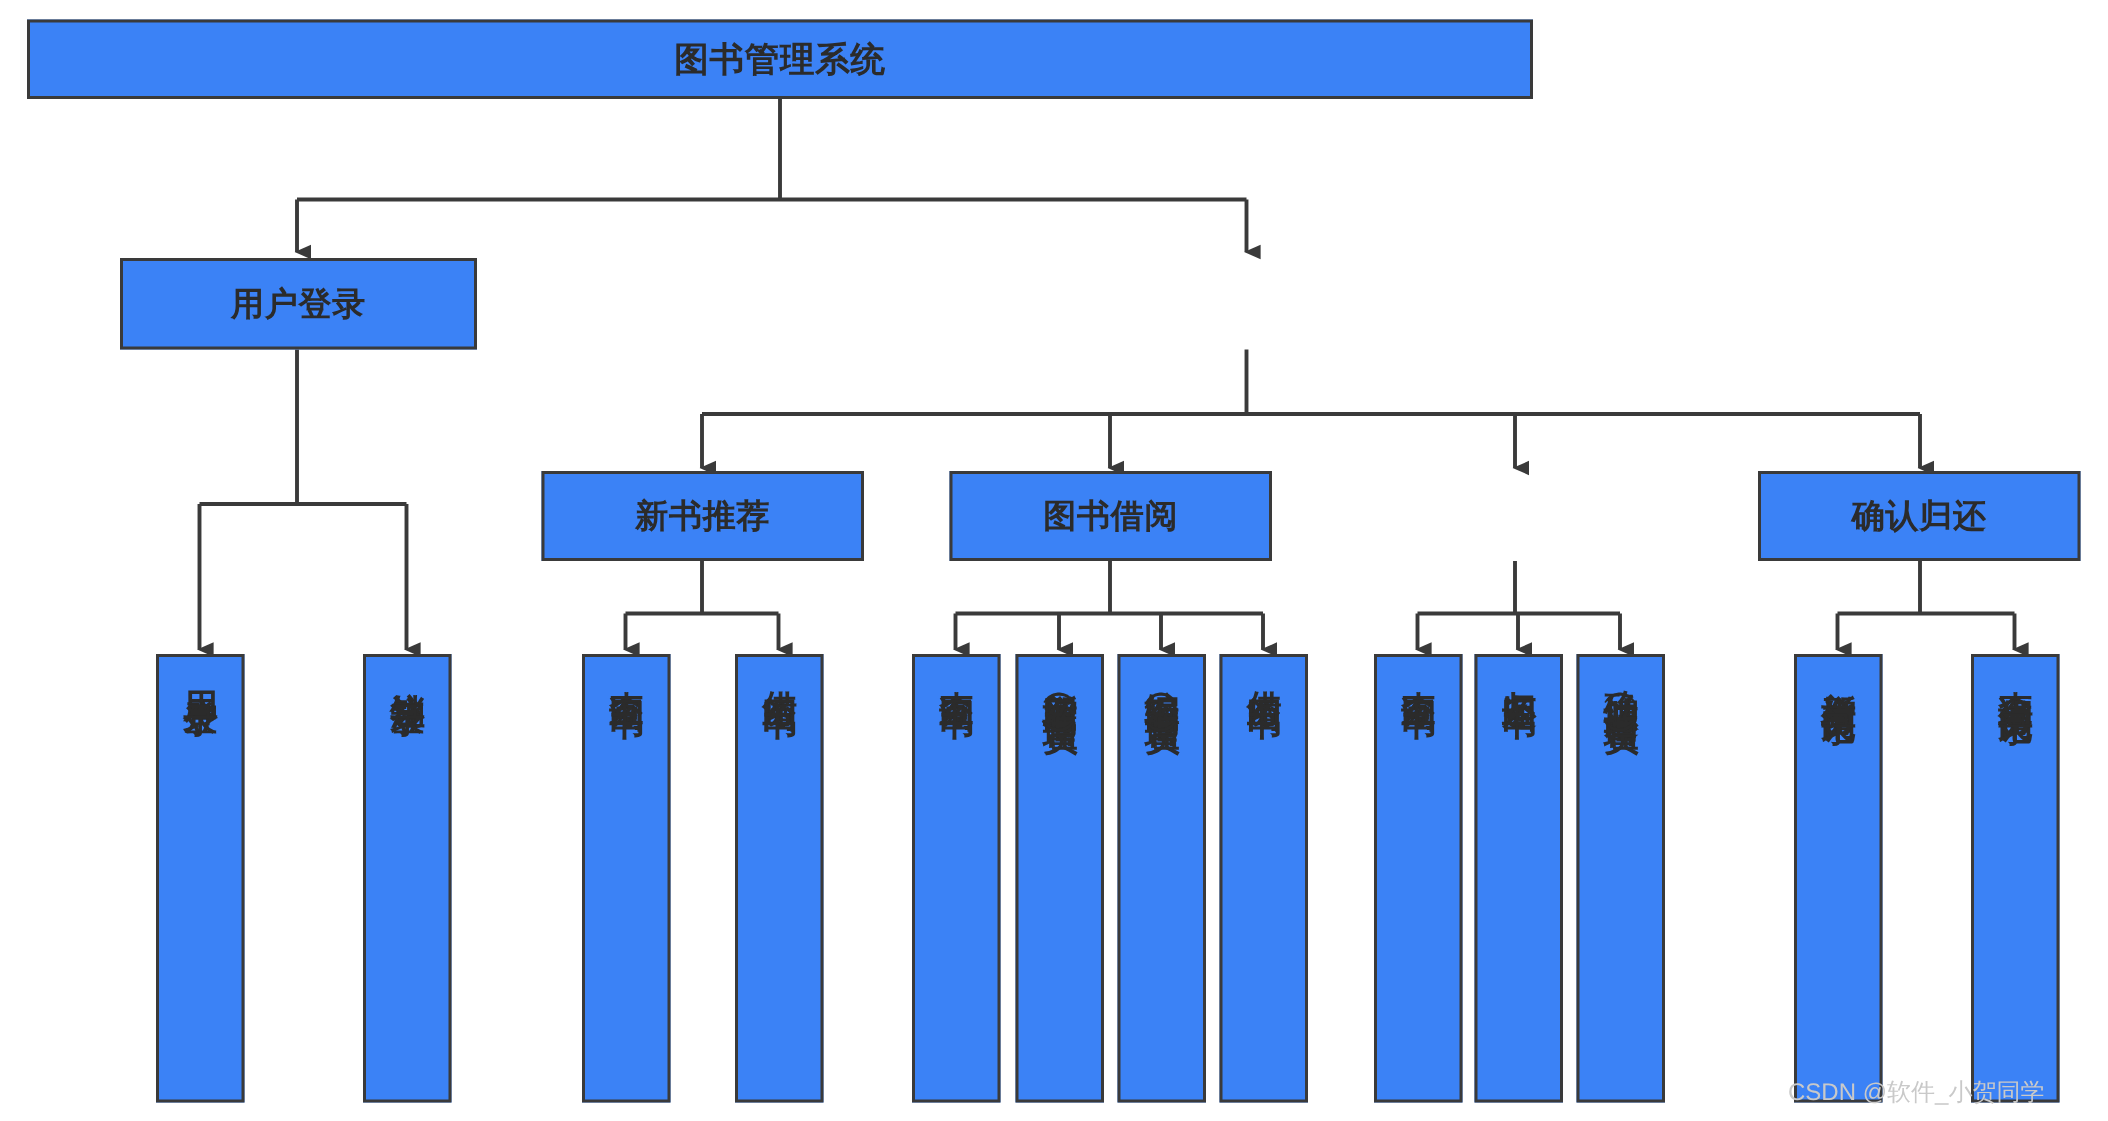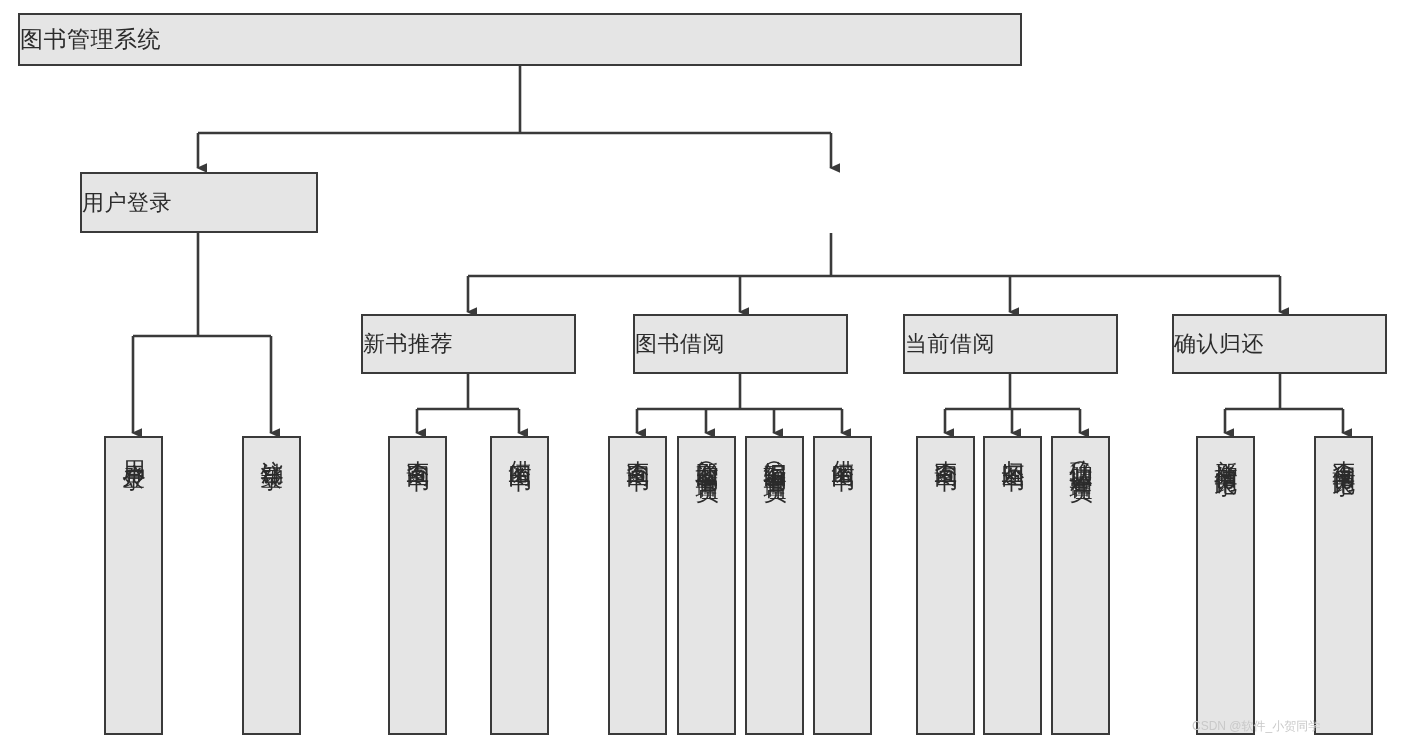--- a/index.html
+++ b/index.html
@@ -21,26 +21,28 @@
     position: absolute;
     left: 0;
     top: 0;
     width: 1405px;
     height: 747px;
     pointer-events: none;
   }
   .node {
     position: absolute;
     box-sizing: border-box;
-    background: #e5e5e5;
+    background: #3b82f6;
     border: 2.5px solid #3a3a3a;
     display: flex;
     align-items: center;
+    justify-content: center;
     color: #2b2b2b;
     z-index: 2;
+    font-weight: bold;
   }
   .node-label {
     display: block;
     text-align: center;
     line-height: 1.18;
     letter-spacing: 0.5px;
     white-space: nowrap;
   }
   
   .h-node .node-label {
@@ -57,21 +59,21 @@
     writing-mode: vertical-rl;
     text-orientation: upright;
     font-size: 23px;
     line-height: 1.12;
     letter-spacing: 3px;
     margin: 0 auto;
   }
   .watermark {
     position: absolute;
     color: #c9c9c9;
-    font-size: 12px;
+    font-size: 16px;
     white-space: nowrap;
     z-index: 3;
     font-family: "Liberation Sans", "DejaVu Sans", sans-serif;
   }
 </style>
 </head>
 <body>
 
 <div id="canvas">
 
@@ -135,23 +137,20 @@
 
 
   <div class="node h-node" style="left:361px; top:314px; width:215px; height:60px;">
     <span class="node-label">新书推荐</span>
   </div>
 
   <div class="node h-node" style="left:633px; top:314px; width:215px; height:60px;">
     <span class="node-label">图书借阅</span>
   </div>
 
-  <div class="node h-node" style="left:903px; top:314px; width:215px; height:60px;">
-    <span class="node-label">当前借阅</span>
-  </div>
 
   <div class="node h-node" style="left:1172px; top:314px; width:215px; height:60px;">
     <span class="node-label">确认归还</span>
   </div>
 
   <div class="node v-node" style="left:104px; top:436px; width:59px; height:299px;">
     <span class="node-label">用户登录</span>
   </div>
   <div class="node v-node" style="left:242px; top:436px; width:59px; height:299px;">
     <span class="node-label">注销登录</span>

